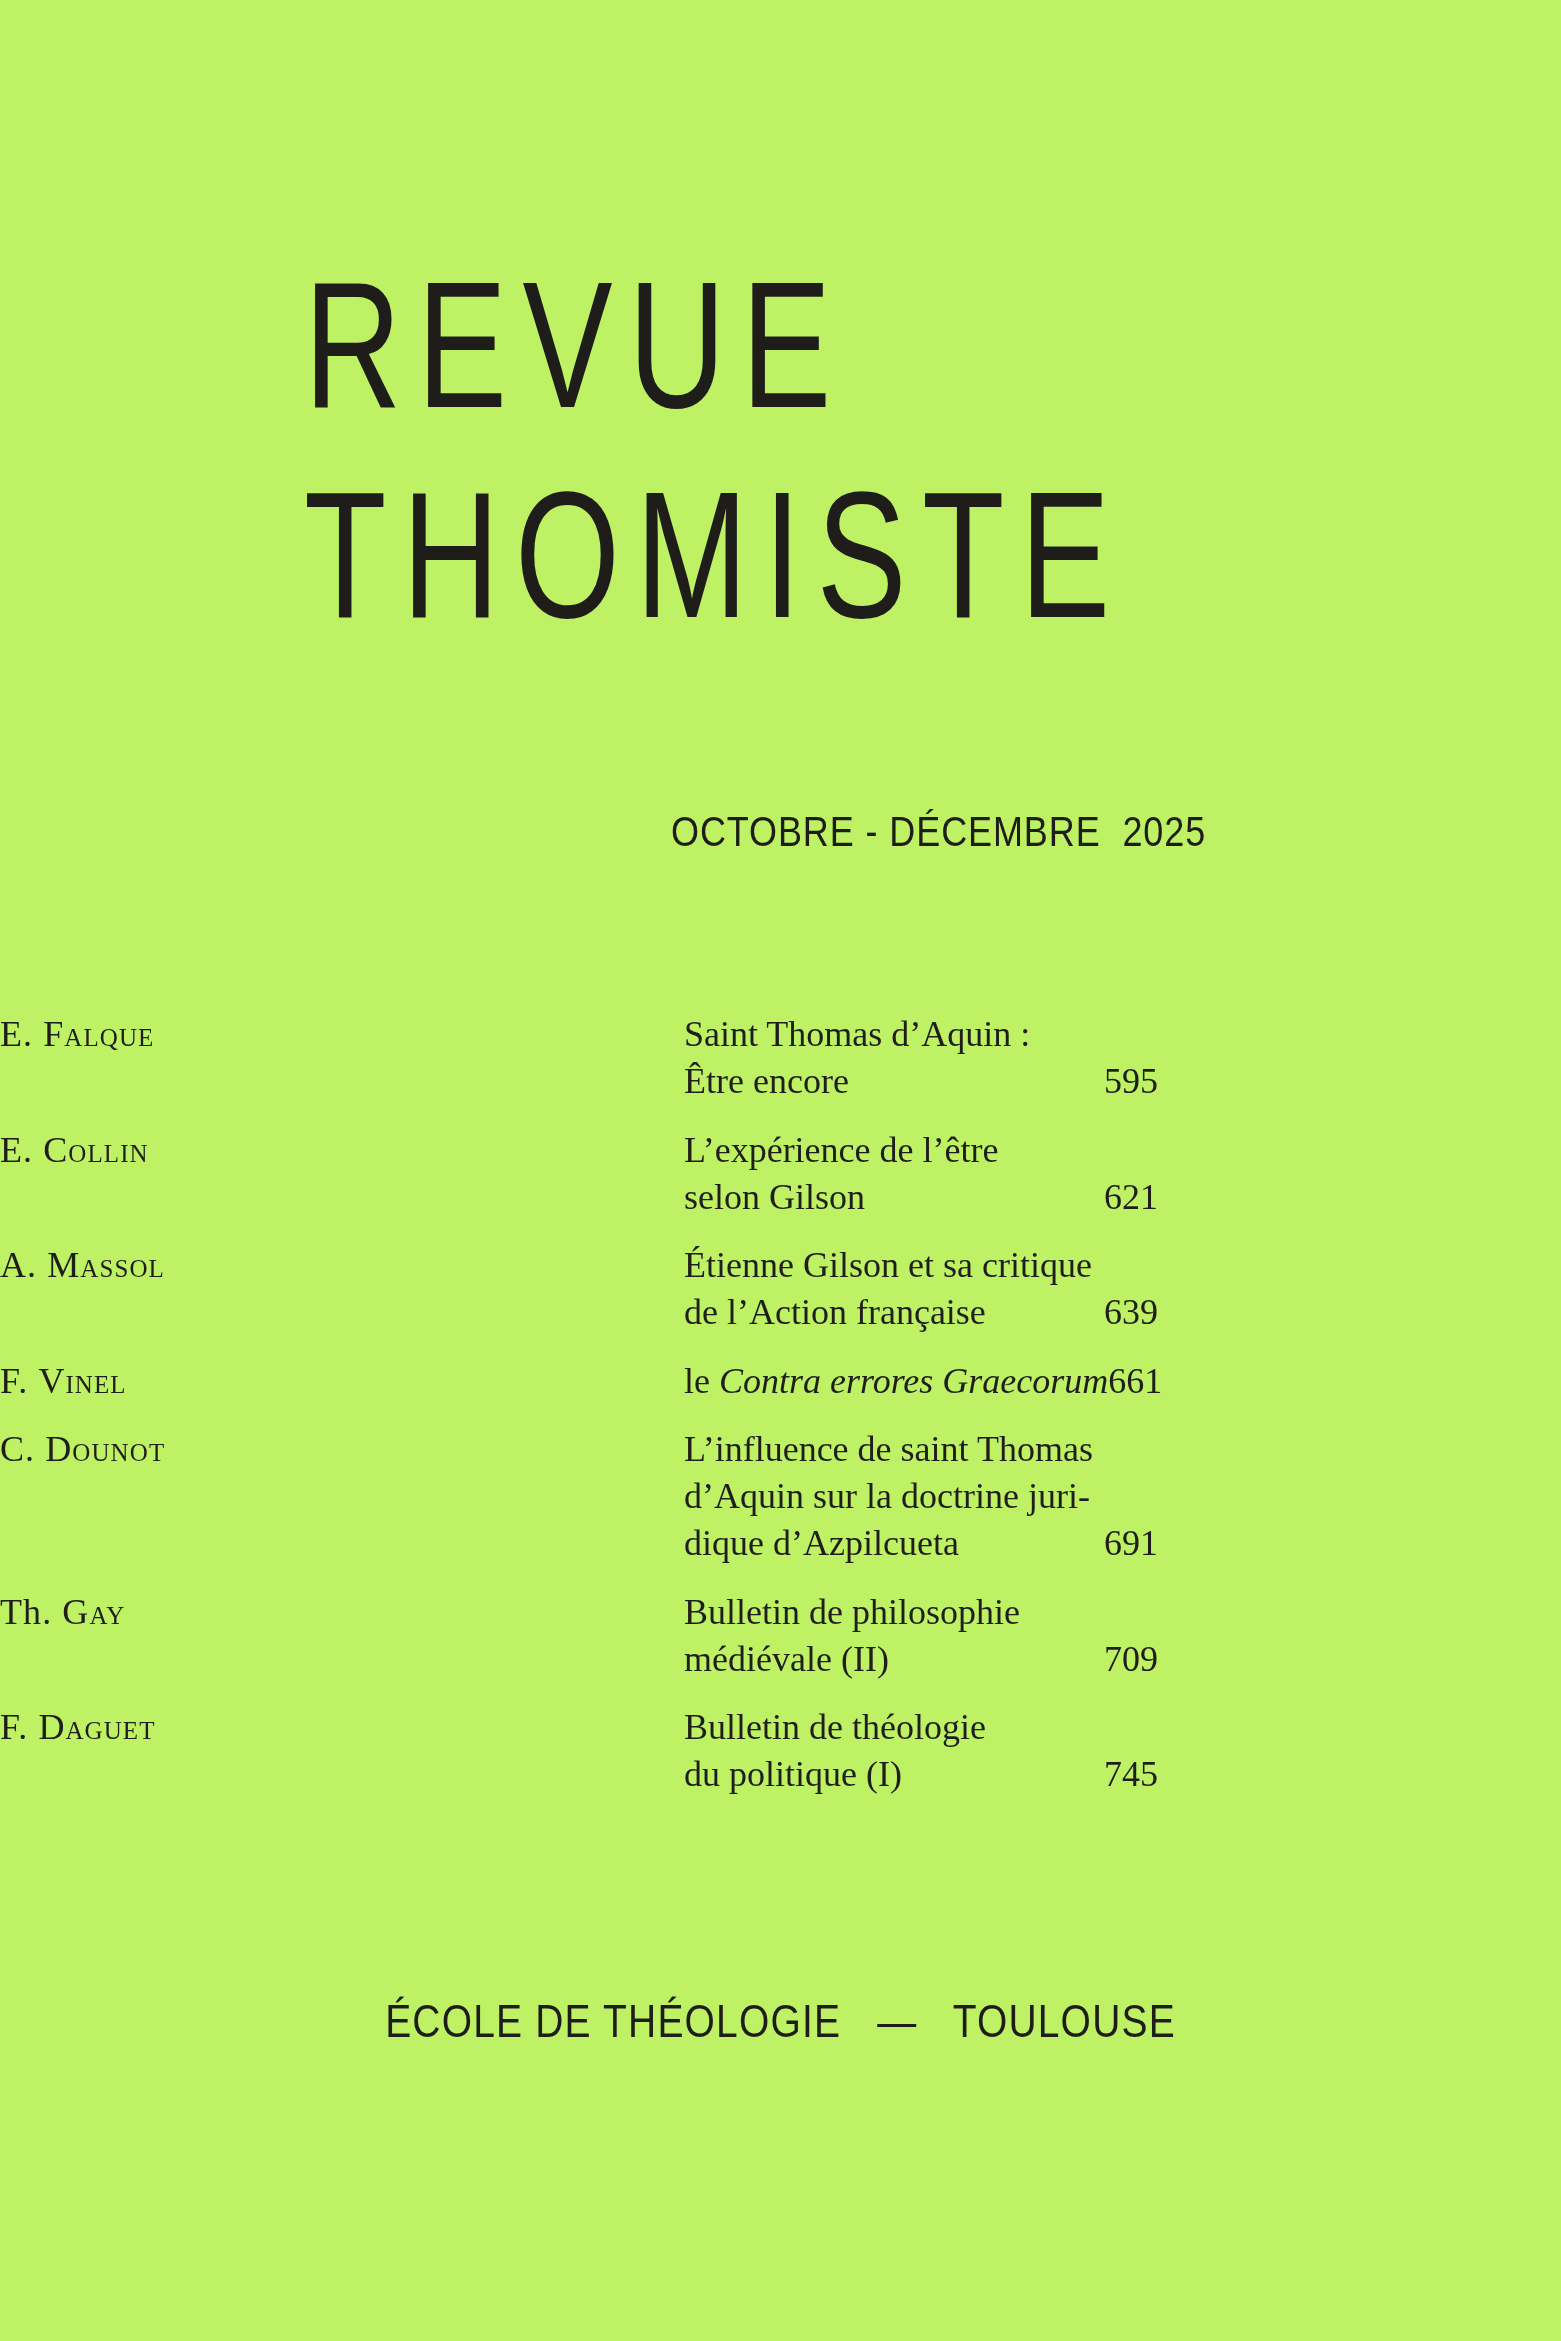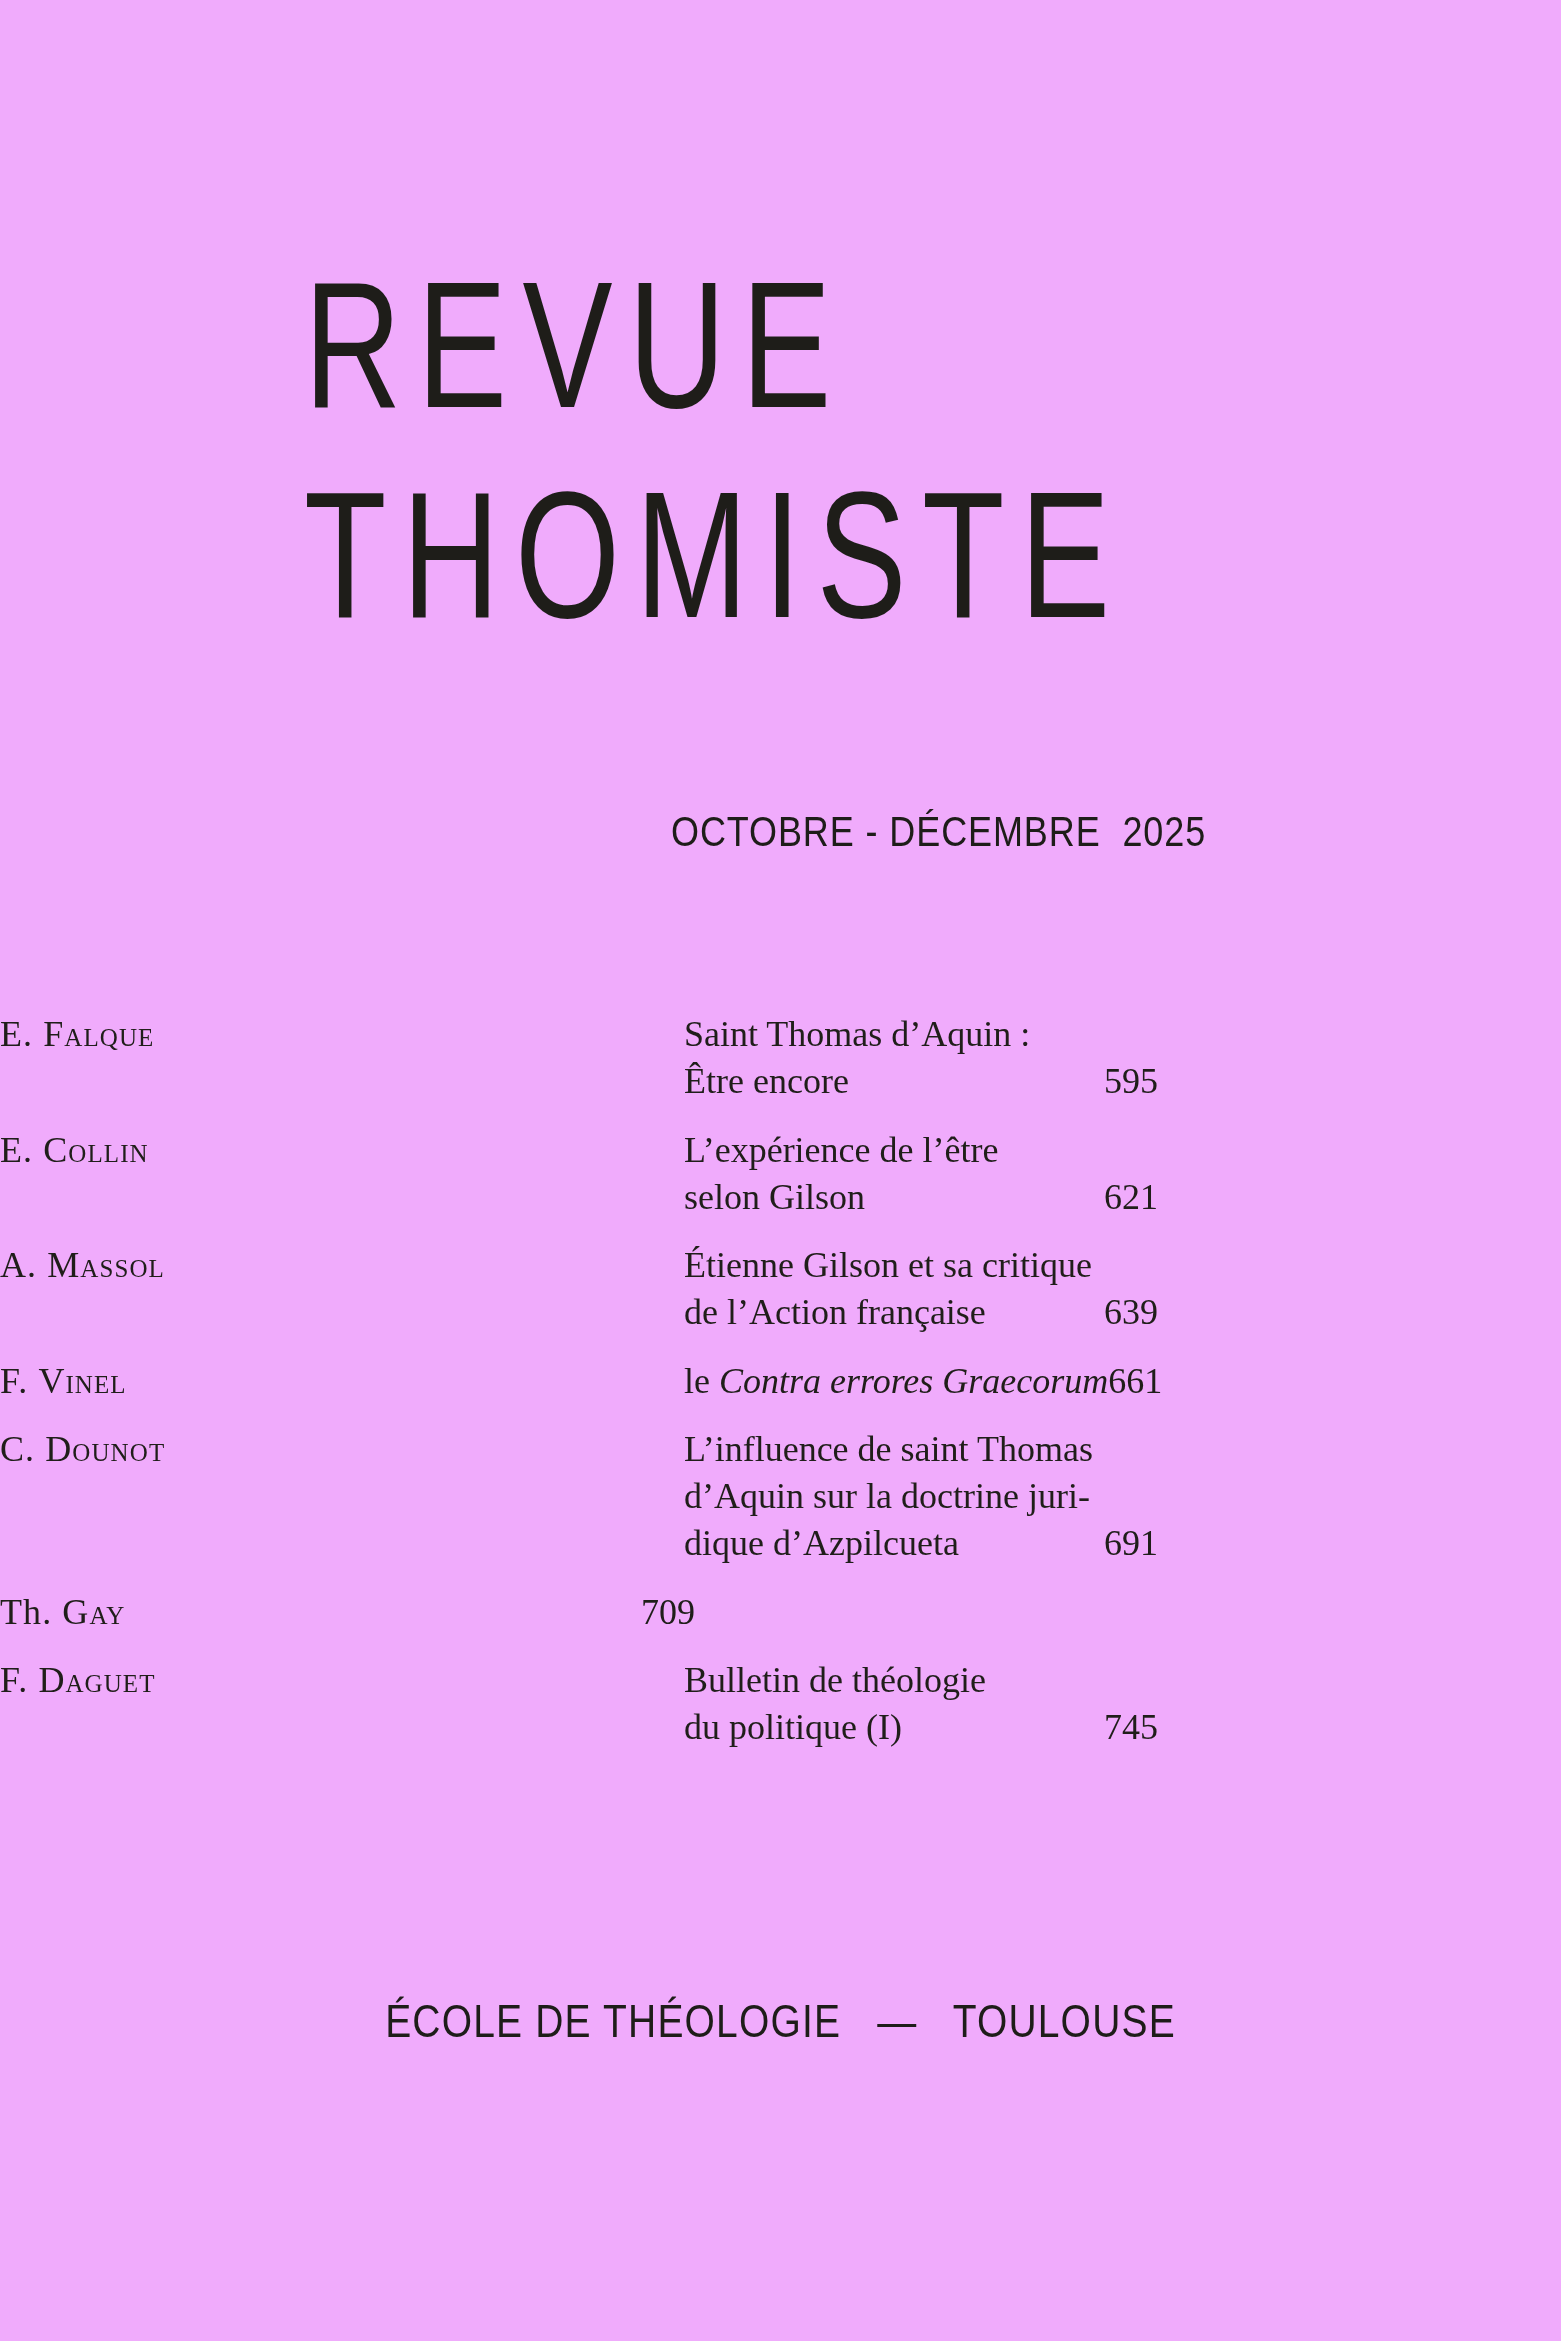--- a/index.html
+++ b/index.html
@@ -2,21 +2,21 @@
 <html style="font-size:13.2px"><head>
 <meta charset="utf-8">
 <style>
   html, body { margin: 0; padding: 0; }
   body { background: #888; }
 
   .page {
     position: relative;
     width: 1561px;
     height: 2342px;
-    background: #f0abfc;
+    background: #bef264;
     color: #201e1a;
     overflow: hidden;
     font-family: "Liberation Serif", serif;
   }
 
   
   .masthead { margin: 0; font-weight: normal; }
   .m-line {
     position: absolute;
     left: 304px;
@@ -139,20 +139,24 @@
         <div class="toc-author"><span>C. </span><span class="sc">Dounot</span></div>
         <div class="toc-title">
           <div class="toc-line"><span>L’influence de saint Thomas</span></div>
           <div class="toc-line"><span>d’Aquin sur la doctrine juri-</span></div>
           <div class="toc-line"><span>dique d’Azpilcueta</span></div>
         </div>
         <div class="toc-page">691</div>
       </div>
       <div class="toc-entry">
         <div class="toc-author"><span>Th. </span><span class="sc">Gay</span></div>
+        <div class="toc-title">
+          <div class="toc-line"><span>Bulletin de philosophie</span></div>
+          <div class="toc-line"><span>médiévale (II)</span></div>
+        </div>
         <div class="toc-page">709</div>
       </div>
       <div class="toc-entry">
         <div class="toc-author"><span>F. </span><span class="sc">Daguet</span></div>
         <div class="toc-title">
           <div class="toc-line"><span>Bulletin de théologie</span></div>
           <div class="toc-line"><span>du politique (I)</span></div>
         </div>
         <div class="toc-page">745</div>
       </div>

